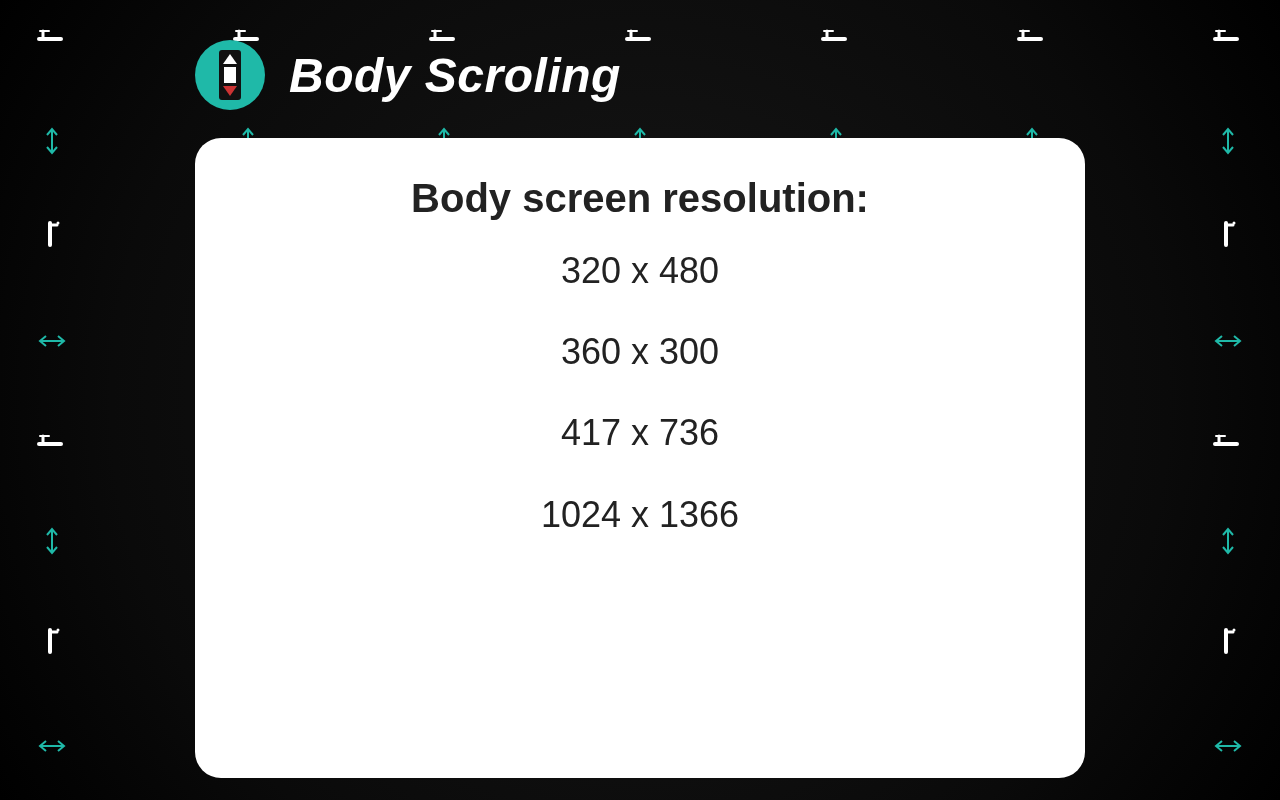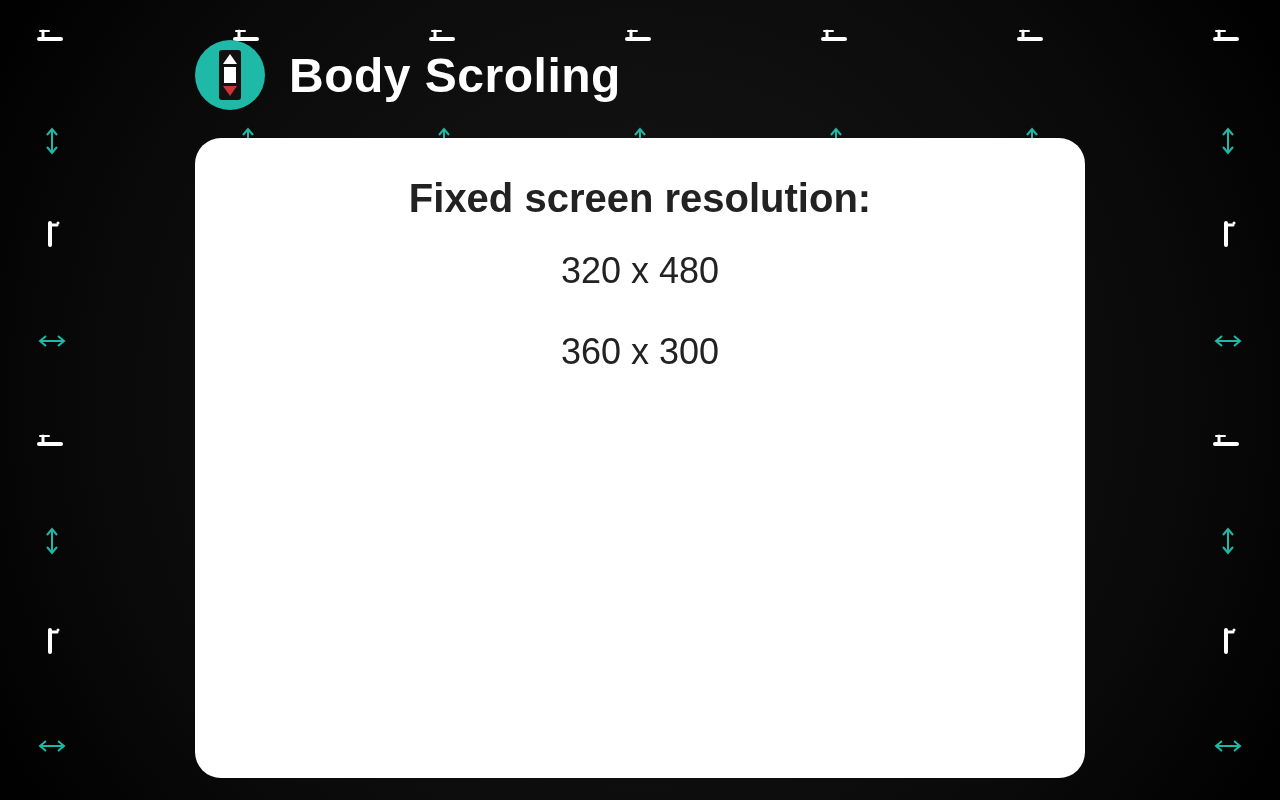--- a/index.html
+++ b/index.html
@@ -68,20 +68,21 @@
     width: 0; height: 0;
     border-left: 7px solid transparent;
     border-right: 7px solid transparent;
     border-top: 10px solid #c33;
   }
   .title {
     color: #fff;
     font-size: 48px;
     font-weight: 700;
     letter-spacing: 0.5px;
+    font-style: italic;
   }
 
   .card {
     position: absolute;
     left: 195px;
     top: 138px;
     width: 890px;
     height: 640px;
     background: #fff;
     border-radius: 26px;
@@ -526,18 +527,20 @@
     <div class="logo-inner">
       <div class="tri-up"></div>
       <div class="bar"></div>
       <div class="tri-down"></div>
     </div>
   </div>
   <div class="title">Body Scroling</div>
 </div>
 
 <div class="card">
-  <h2>Fixed screen resolution:</h2>
+  <h2>Body screen resolution:</h2>
   <ul class="res-list">
     <li>320 x 480</li>
     <li>360 x 300</li>
+    <li>417 x 736</li>
+    <li>1024 x 1366</li>
   </ul>
 </div>
 
 </body></html>

